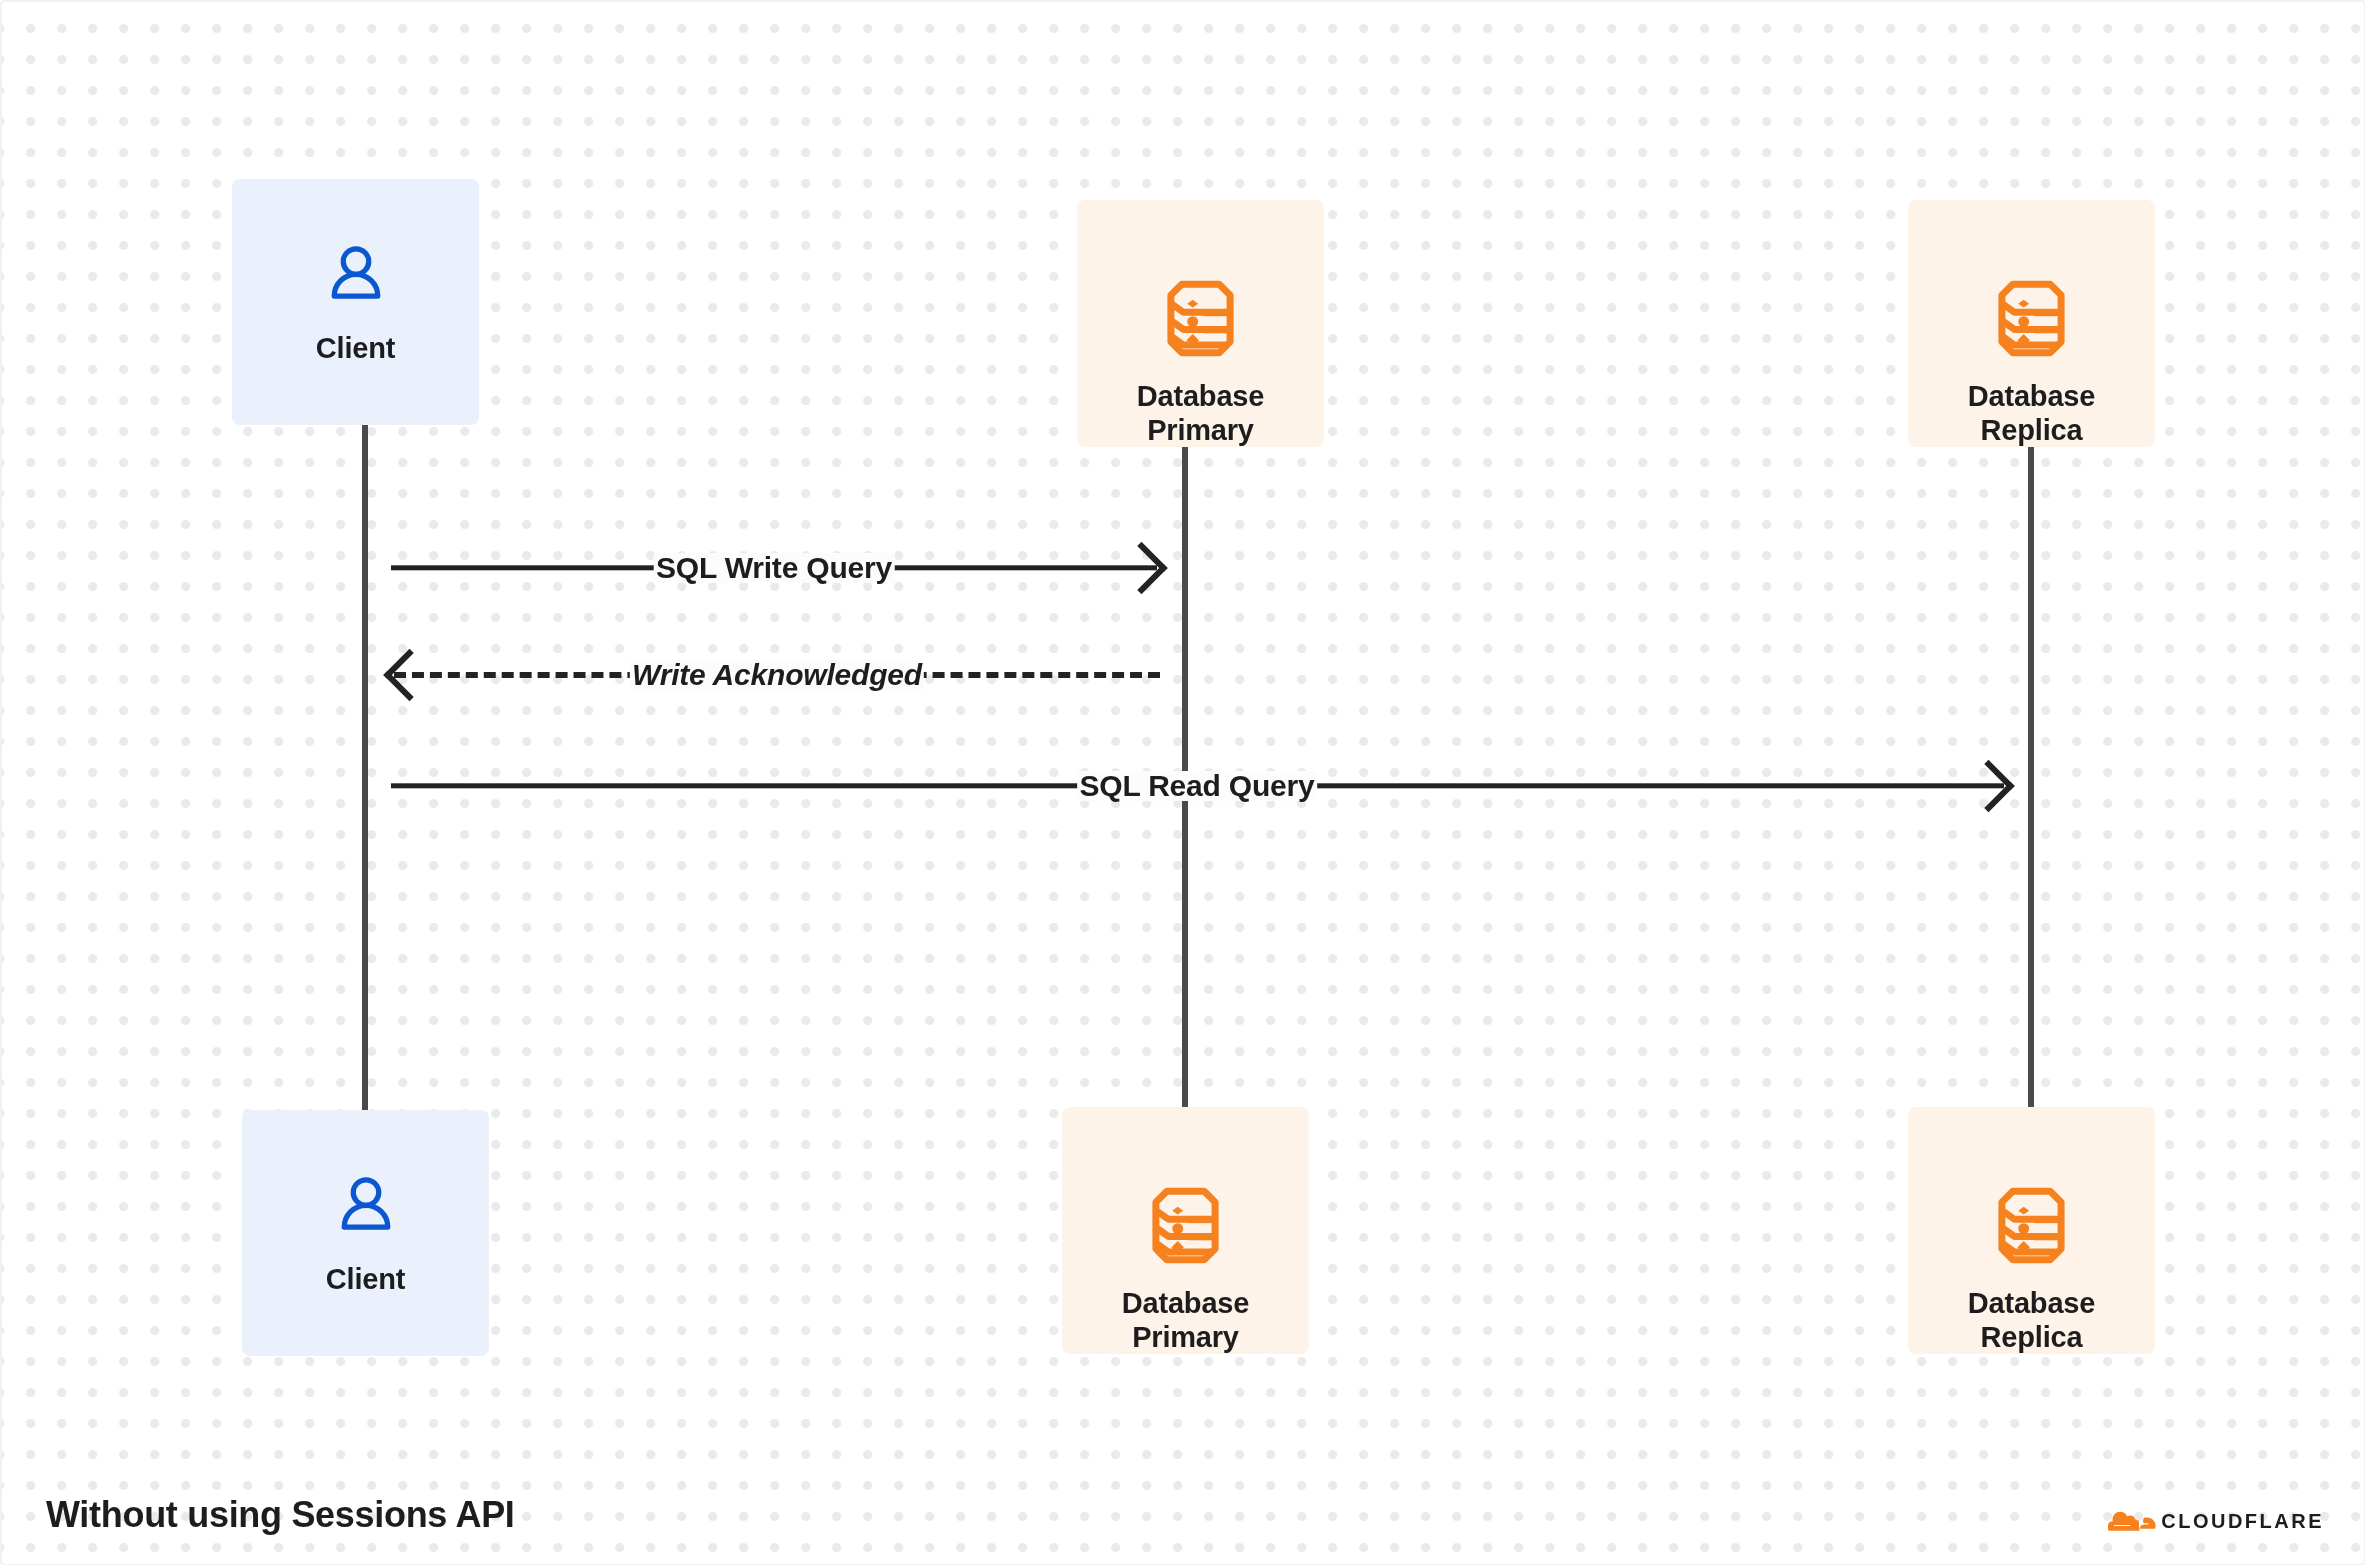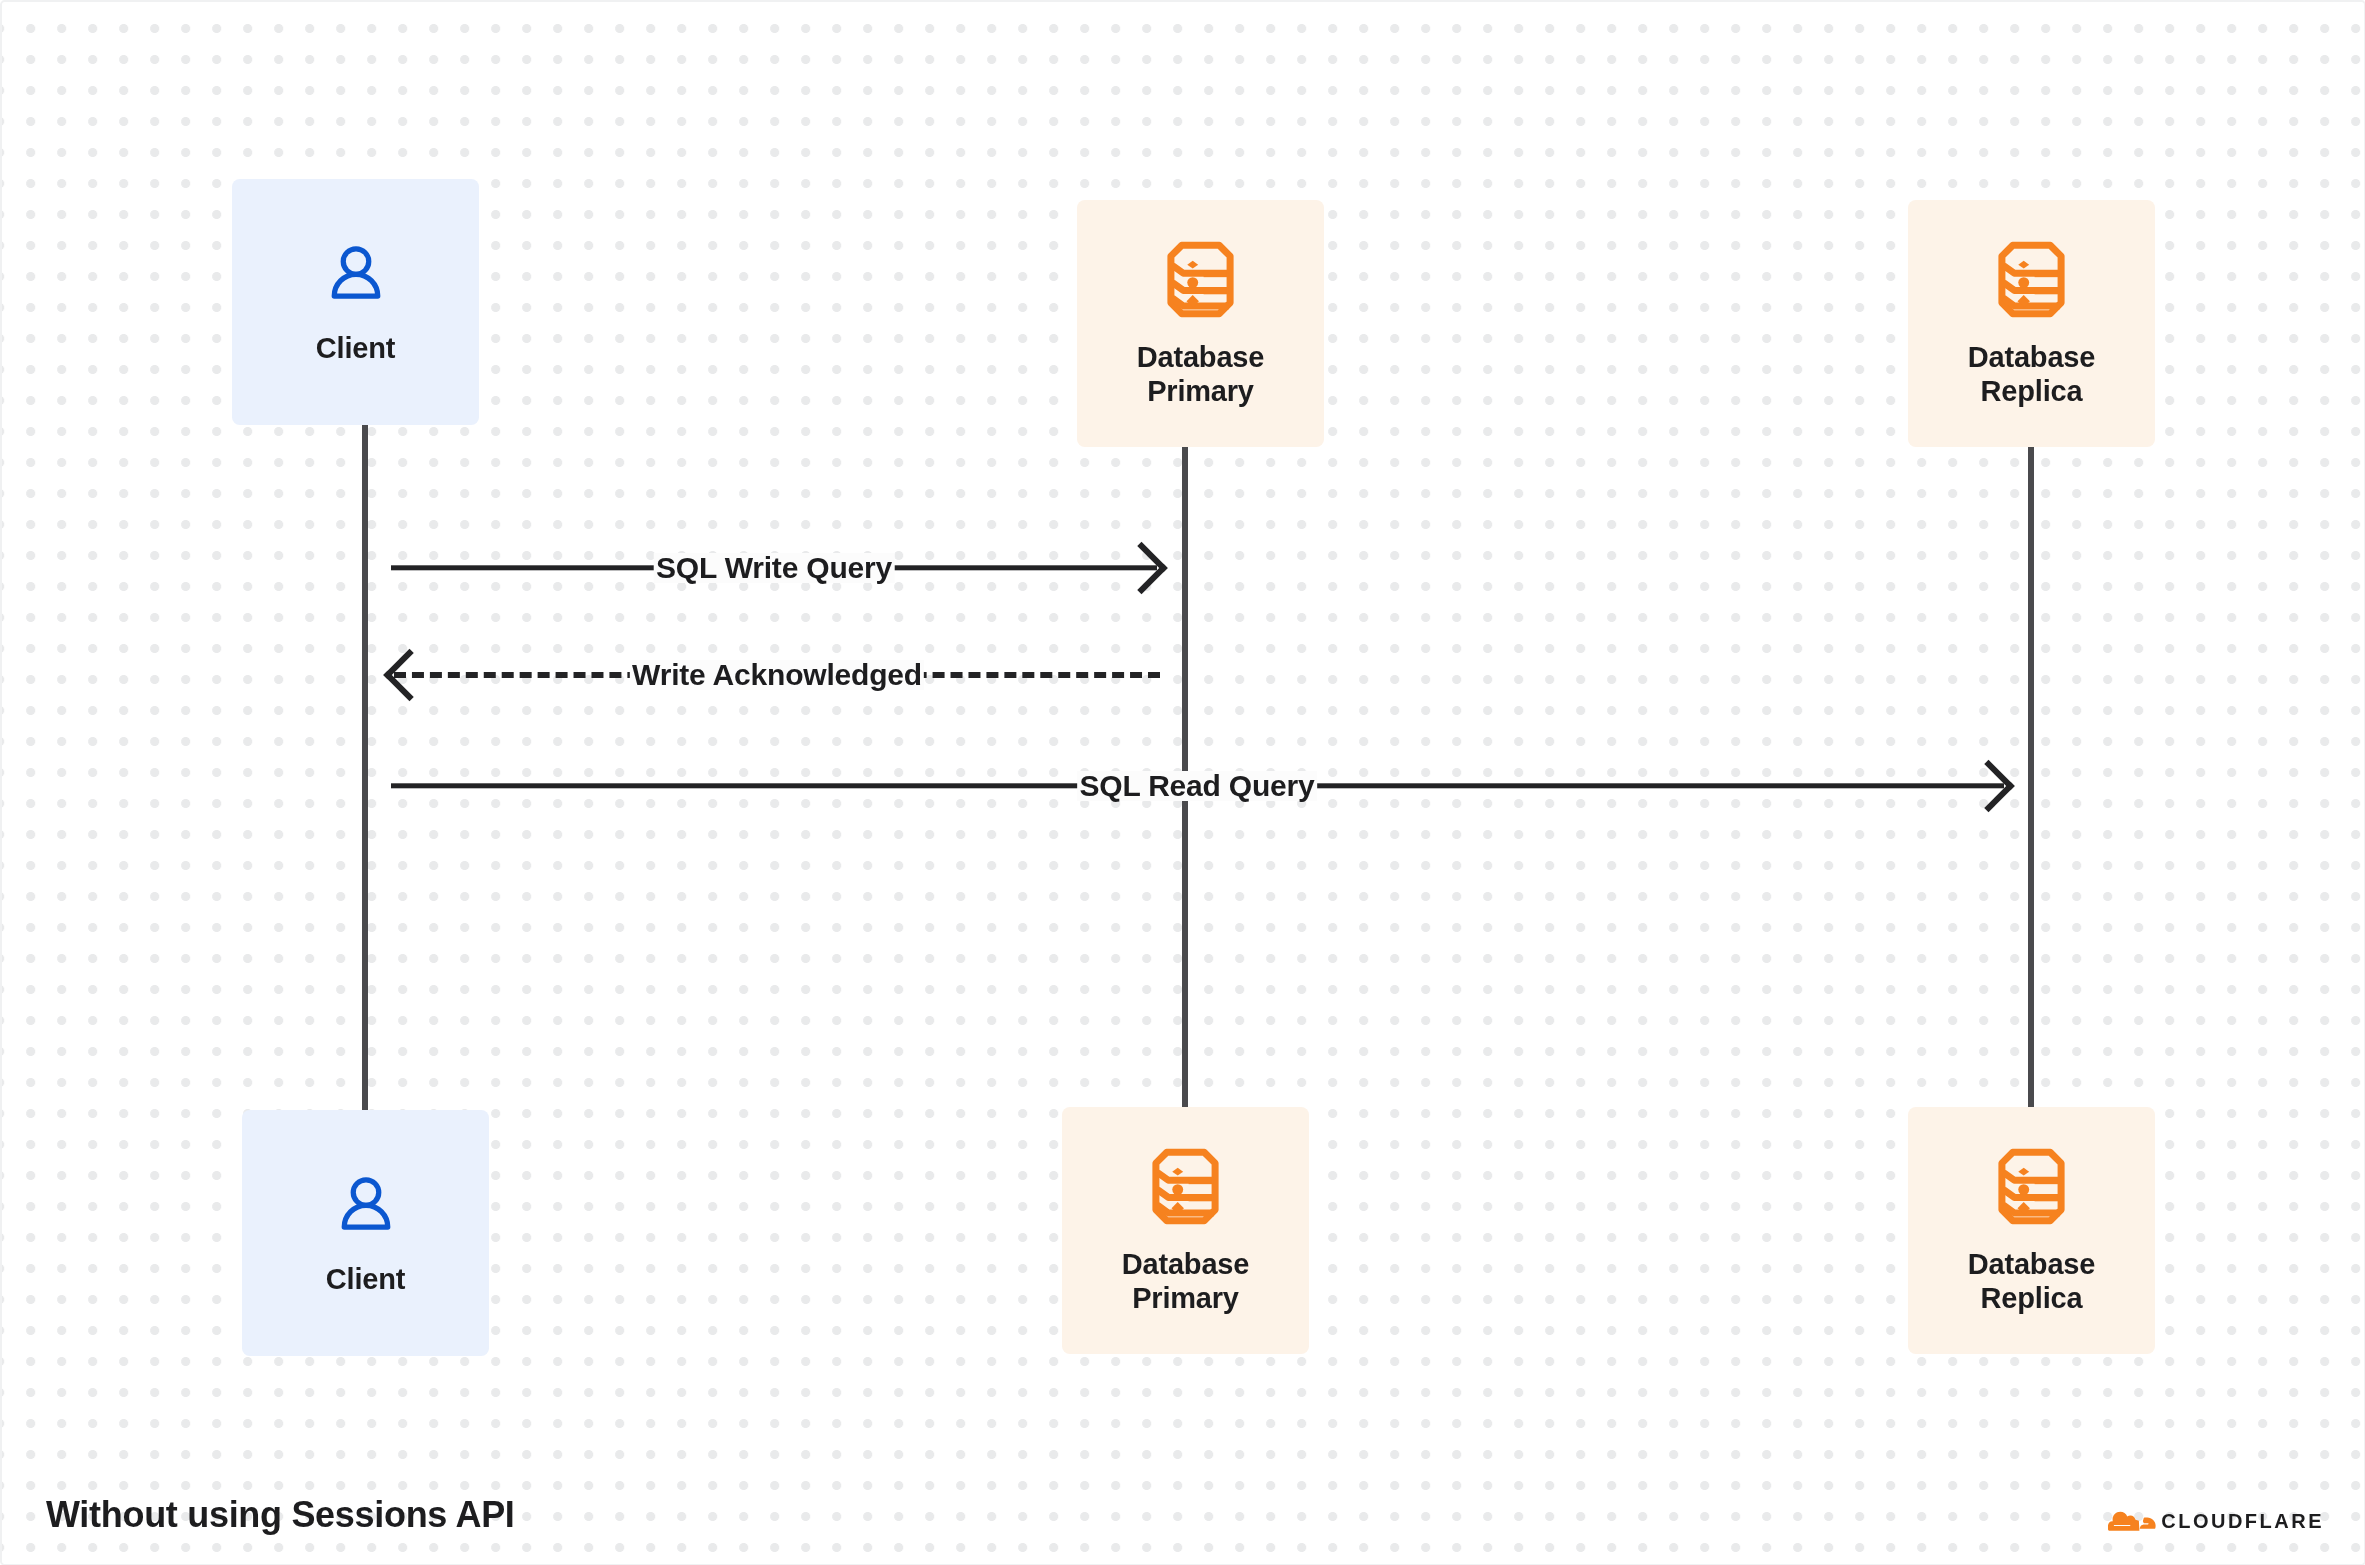--- a/index.html
+++ b/index.html
@@ -32,21 +32,21 @@
   .node {
     position:absolute;
     border-radius:7.8px;
     display:flex;
     flex-direction:column;
     align-items:center;
     justify-content:center;
     box-sizing:border-box;
   }
   .node.client { background:#eaf1fd; }
-  .node.db     { background:#fdf3e8; }
+  .node.db     { background:#fdf3e8;justify-content:flex-end; }
 
   .node .glyph { display:block; }
   .node .label {
     margin-top:17px;
     font-size:29px;
     font-weight:bold;
     color:#1d1d1f;
     text-align:center;
     line-height:1.18;
     letter-spacing:-0.2px;
@@ -179,21 +179,21 @@
     <span class="label">Database
 Replica</span>
   </div>
 
   <div class="msg solid to-right" style="left:389px; top:542px; width:766px;">
     <div class="line"></div>
     <div class="head"></div>
     <div class="caption" style="left:383px;">SQL Write Query</div>
   </div>
 
-  <div class="msg dashed to-left" style="left:392px; top:649px; width:766px;">
+  <div class="msg dashed to-left" style="left:392px; top:649px; width:766px;font-style:italic;">
     <div class="line"></div>
     <div class="head"></div>
     <div class="caption" style="left:383px;">Write Acknowledged</div>
   </div>
 
   <div class="msg solid to-right" style="left:389px; top:760px; width:1613px;">
     <div class="line"></div>
     <div class="head"></div>
     <div class="caption" style="left:806px;">SQL Read Query</div>
   </div>

